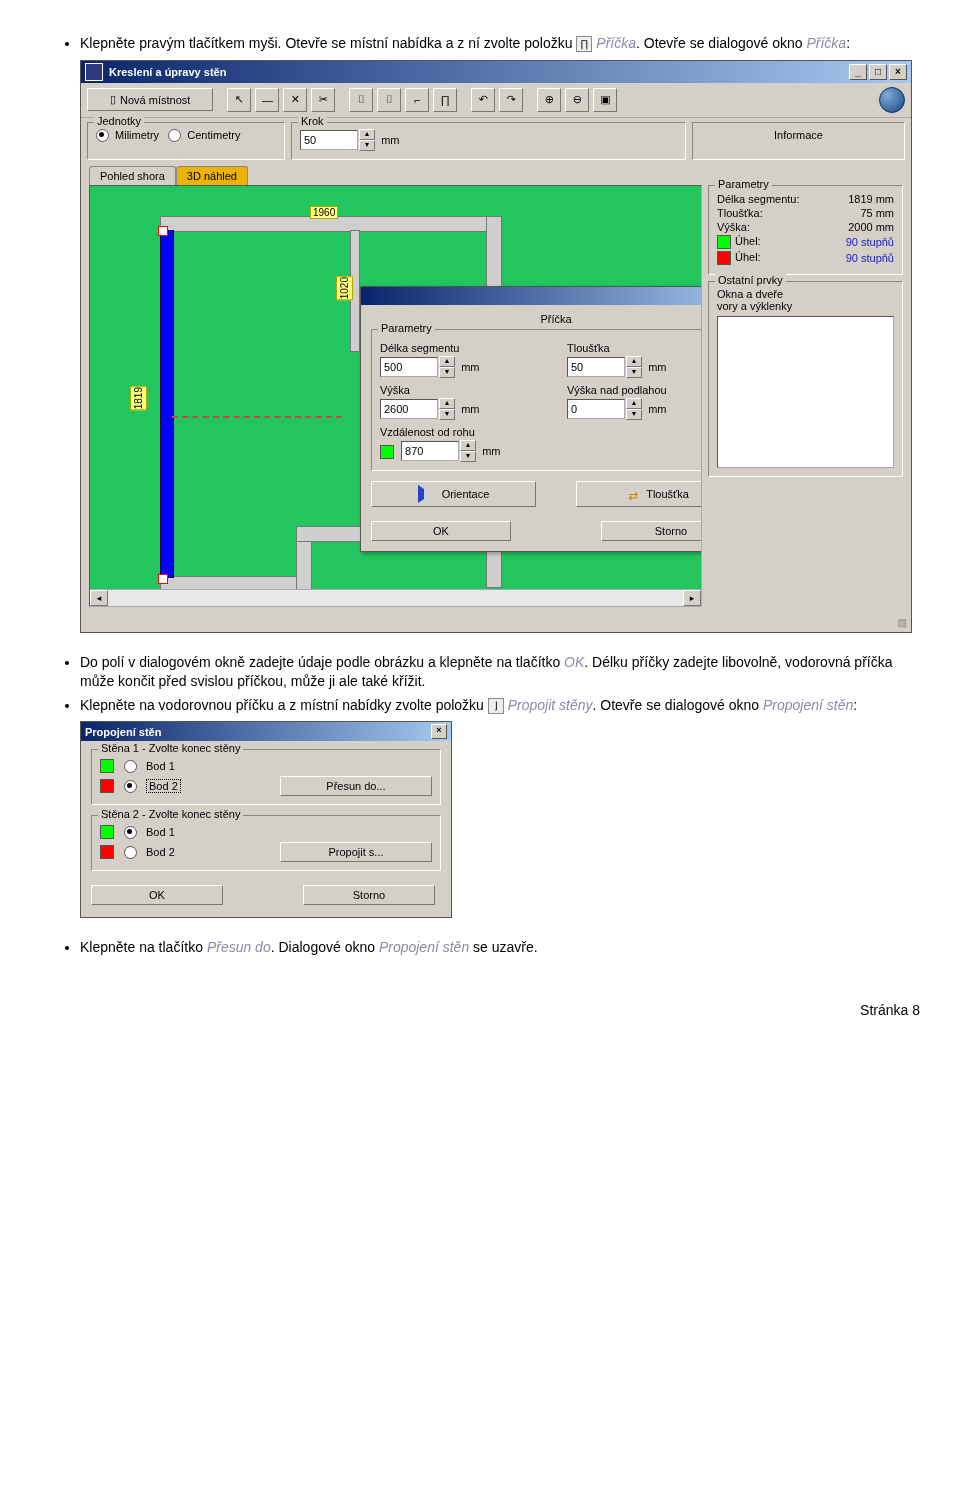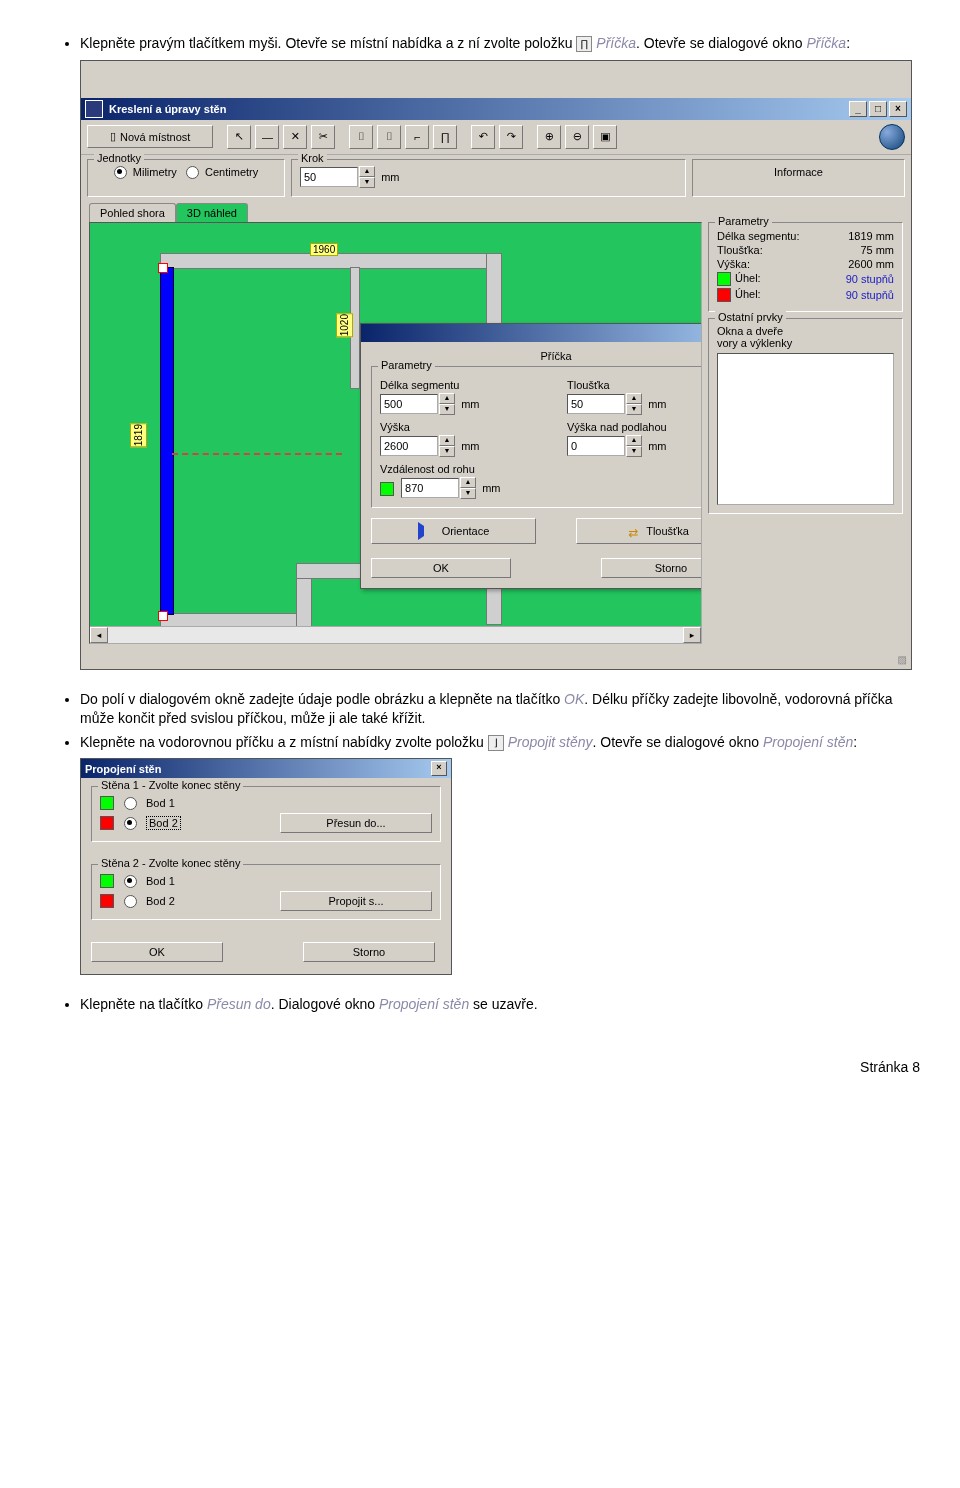--- a/index.html
+++ b/index.html
@@ -30,21 +30,20 @@
     color: #000;
   }
   .titlebar {
     background: linear-gradient(to right, #0a246a, #a6caf0);
     color: #fff;
     height: 22px;
     display: flex;
     align-items: center;
     padding: 0 4px;
     font-weight: bold;
-    margin-top: 37px;
   }
   .titlebar .ticon { width: 16px; height: 16px; background: #2a3a7a; border: 1px solid #fff; margin-right: 6px; }
   .titlebar .t-spacer { flex: 1; }
   .titlebar .wbtn {
     width: 16px; height: 14px; background: #d4d0c8;
     border: 1px solid #fff; border-right-color: #555; border-bottom-color: #555;
     margin-left: 2px; display:flex; align-items:center; justify-content:center;
     font-size: 10px; color:#000;
   }
 
@@ -93,21 +92,21 @@
   .spin .arrows div {
     width:14px; height:9px; border:1px solid #fff; border-right-color:#777; border-bottom-color:#777;
     background:#d4d0c8; font-size:7px; line-height:7px; text-align:center;
   }
 
   .tabsrow { padding: 6px 8px 0 8px; display:flex; gap:0; }
   .tab {
     border:1px solid #888; border-bottom:none; background:#d4d0c8; padding:3px 10px;
     border-top-left-radius:3px; border-top-right-radius:3px;text-align:center;
   }
-  .tab + .tab { background:#22c55e; }
+  .tab + .tab { background:#eab308; }
 
   .workspace { display:flex; padding:0 8px 8px 8px; gap:6px; }
   .canvas-wrap {
     flex:1; background:#22c55e; border:1px inset #aaa; height:420px; position:relative;
     overflow:hidden;
   }
   .rightcol { width:195px; display:flex; flex-direction:column; gap:6px; }
   .info-fs { font-size:11px; }
   .info-fs .legend-c { text-align:center; padding-bottom:4px; }
   .info-row { display:flex; justify-content:space-between; align-items:center; padding:1px 0; }
@@ -174,21 +173,21 @@
     background:linear-gradient(to right,#0a246a,#a6caf0);
     color:#fff; font-weight:bold; padding:2px 4px; display:flex; align-items:center;
   }
   .win2 .titlebar2 .sp { flex:1; }
   .win2 .titlebar2 .xbtn {
     width:14px; height:13px; background:#d4d0c8; border:1px solid #fff;
     border-right-color:#555; border-bottom-color:#555; font-size:9px; color:#000;
     text-align:center; line-height:11px;
   }
   .win2-body { padding:8px 10px 12px 10px; }
-  .win2 .fieldset { margin-bottom:22px; }
+  .win2 .fieldset { margin-bottom:10px; }
   .bodopt { display:flex; align-items:center; gap:6px; padding:3px 0; }
 
   .footer { text-align:right; padding-top:40px; font-size:14px; }
 </style>
 </head>
 <body>
 
 <ul>
   <li>
     <span>Klepněte pravým tlačítkem myši. Otevře se místní nabídka a z ní zvolte položku </span>
@@ -227,21 +226,21 @@
     <div class="btn3d sq">↷</div>
     <div class="sep"></div>
     <div class="btn3d sq">⊕</div>
     <div class="btn3d sq">⊖</div>
     <div class="btn3d sq">▣</div>
     <div class="tool-spacer"></div>
     <div class="bluecircle"></div>
   </div>
 
   <div class="panelrow">
-    <div class="fieldset" style="width:180px;text-align:center;">
+    <div class="fieldset" style="width:180px;">
       <span class="legend">Jednotky</span>
       <span class="radio-round sel"></span>
       <span>Milimetry</span>
       &nbsp;
       <span class="radio-round"></span>
       <span>Centimetry</span>
     </div>
     <div class="fieldset" style="flex:1;">
       <span class="legend">Krok</span>
       <span class="spin">
@@ -382,21 +381,21 @@
         <div class="info-row">
             <span>Délka segmentu:</span>
             <span>1819 mm</span>
           </div>
         <div class="info-row">
             <span>Tloušťka:</span>
             <span>75 mm</span>
           </div>
         <div class="info-row">
             <span>Výška:</span>
-            <span>2600 mm</span>
+            <span>2000 mm</span>
           </div>
         <div class="info-row">
             <span><span class="sq-color" style="background:#0f0;"></span><span>Úhel:</span></span>
             <span class="blue-txt">90 stupňů</span>
           </div>
         <div class="info-row">
             <span><span class="sq-color" style="background:#f00;"></span><span>Úhel:</span></span>
             <span class="blue-txt">90 stupňů</span>
           </div>
       </div>

